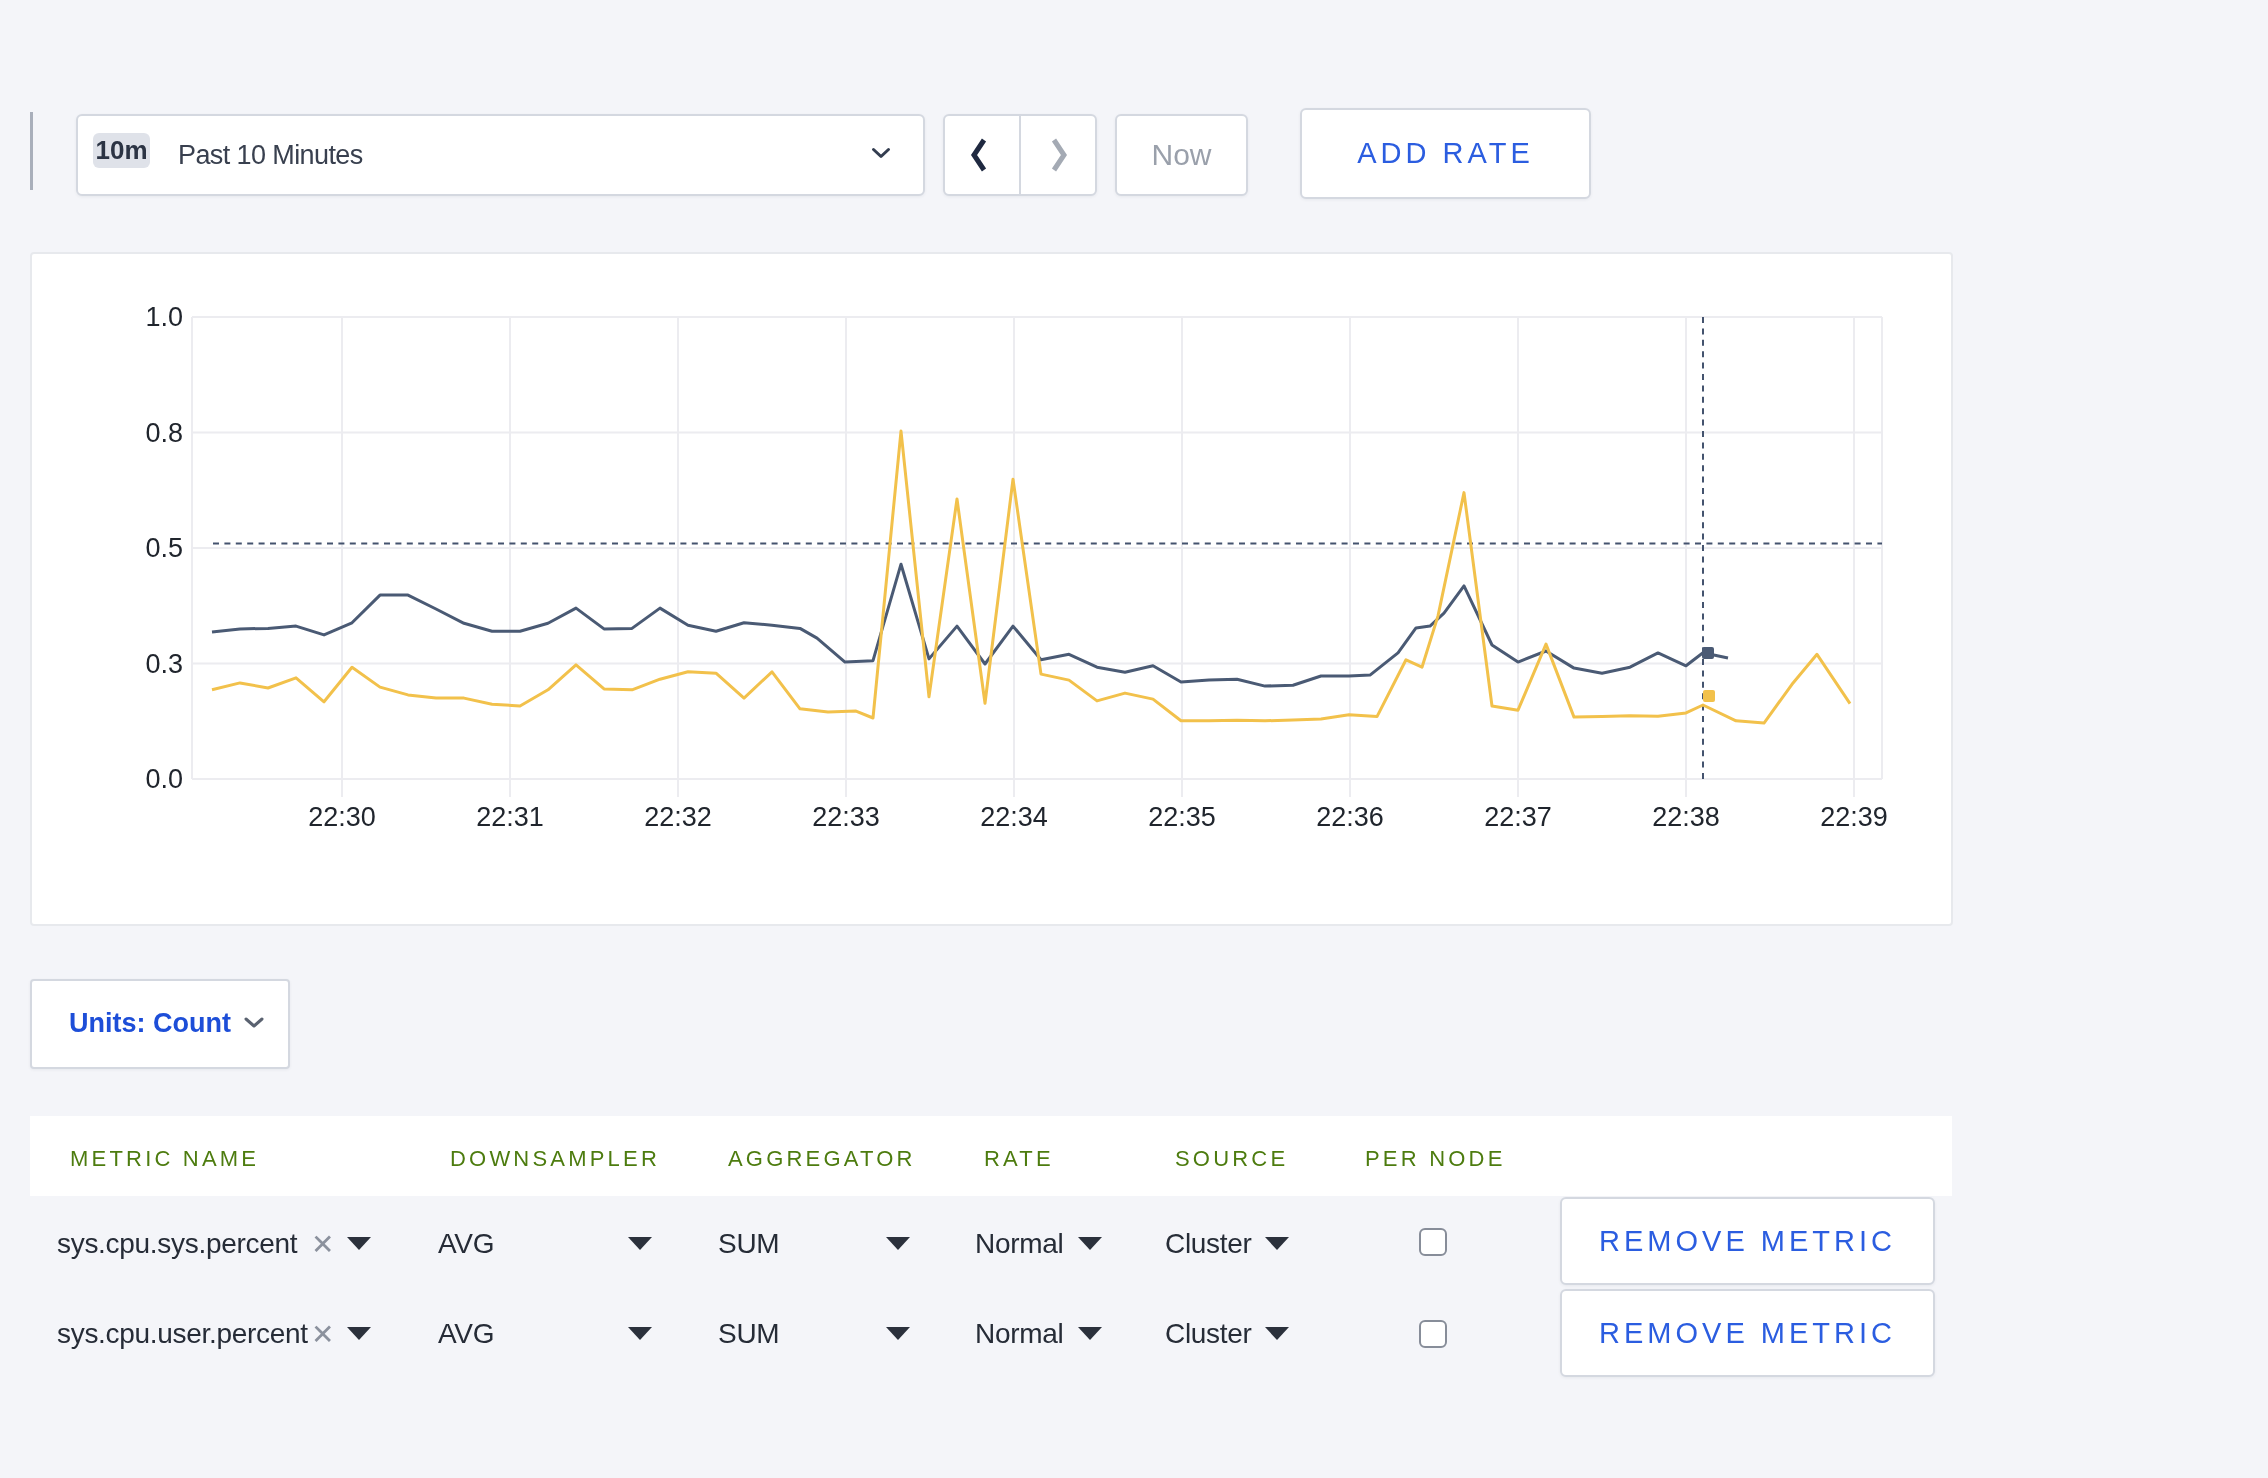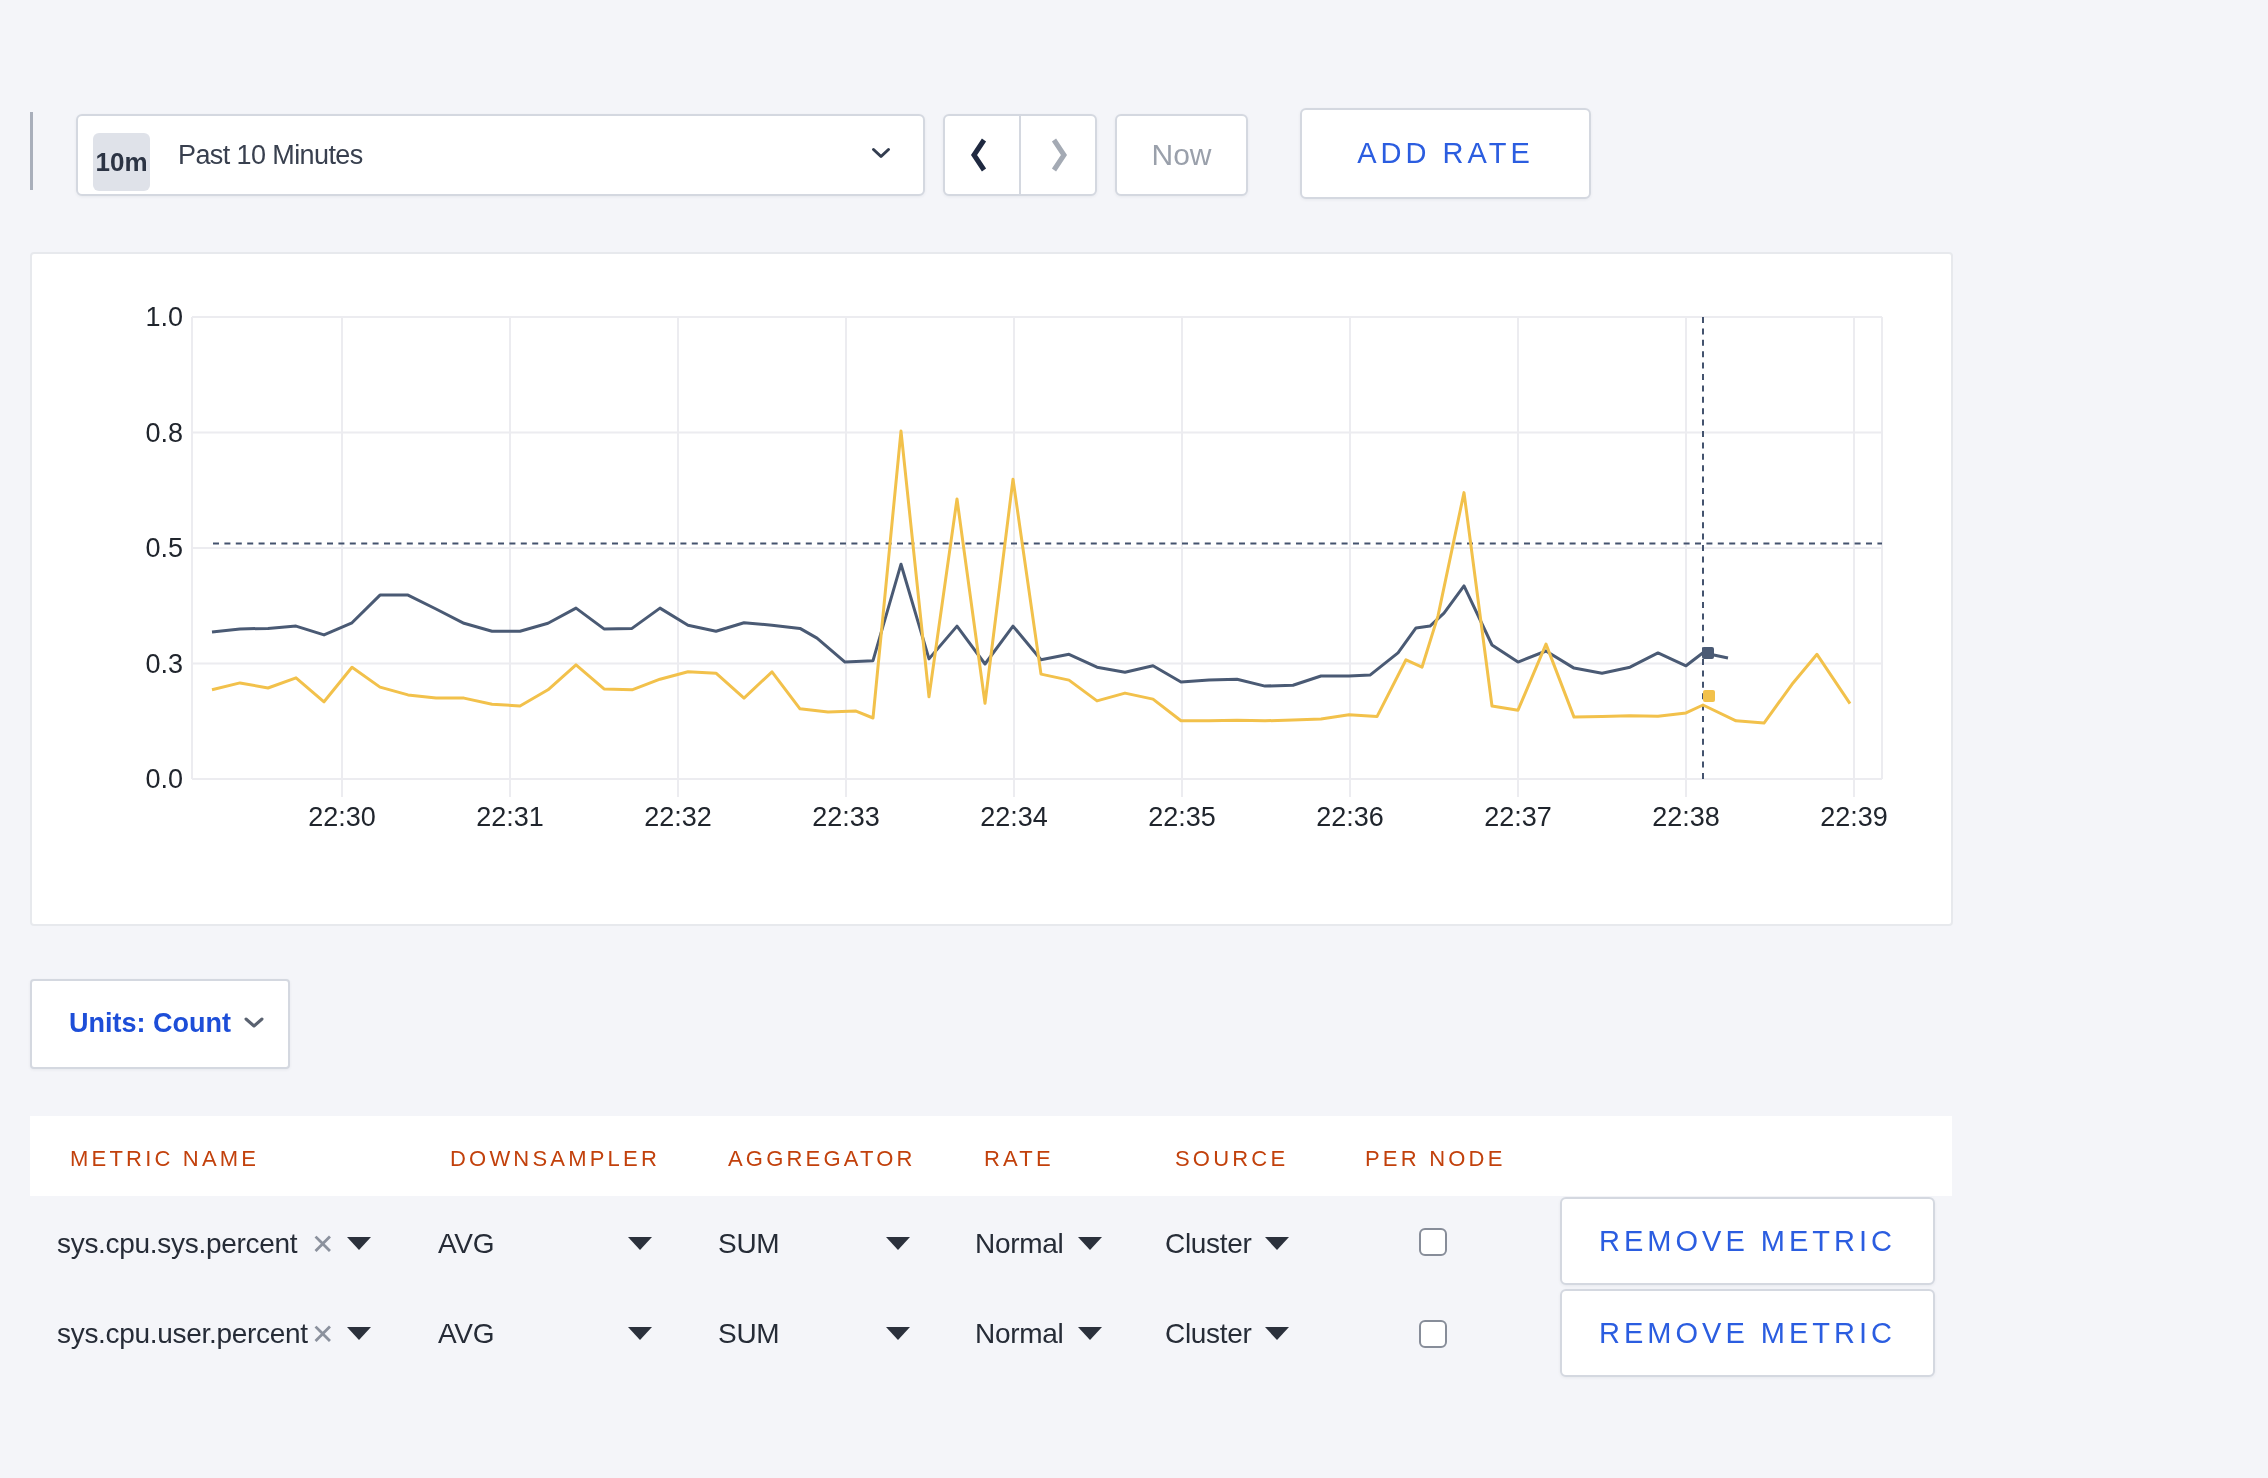--- a/index.html
+++ b/index.html
@@ -5,33 +5,33 @@
 .page{position:relative;width:2268px;height:1478px;background:#f4f5f9;overflow:hidden}
 .abs{position:absolute}
 h1{position:absolute;left:30px;top:6px;margin:0;font-size:46px;font-weight:400;color:#26292e;letter-spacing:-1px}
 .box{position:absolute;background:#fff;border:2px solid #d4d8e0;border-radius:6px;box-sizing:border-box;box-shadow:0 1px 3px rgba(60,70,90,.07)}
 .btxt{display:flex;align-items:center;justify-content:center;color:#2b5de0;font-size:29px;letter-spacing:4px;font-weight:400}
 .al{font-size:27px;fill:#20252d;font-family:"Liberation Sans",sans-serif}
 .g{stroke:#ececf0;stroke-width:2}
 .dash{stroke:#44536e;stroke-width:2;stroke-dasharray:6 5.4;fill:none}
 .ln{fill:none;stroke-width:3;stroke-linejoin:round}
 .tri{position:absolute;width:0;height:0;border-left:12px solid transparent;border-right:12px solid transparent;border-top:13px solid #2b313c}
-.hdr{position:absolute;top:1146px;font-size:22px;color:#c2410c;letter-spacing:3.2px}
+.hdr{position:absolute;top:1146px;font-size:22px;color:#4d7c0f;letter-spacing:3.2px}
 .cell{position:absolute;font-size:28px;color:#262c37;letter-spacing:-0.3px}
 .x{position:absolute;font-size:28px;color:#8b919d}
 .cb{position:absolute;width:24px;height:24px;background:#fff;border:2px solid #878d99;border-radius:6px}
 .chev{position:absolute}
 .tt{font-size:23px;color:#26334d;white-space:nowrap}
 </style></head>
 <body>
 <div class="page">
 <div class="abs" style="left:30px;top:112px;width:3px;height:78px;background:#a9afbb"></div>
 
 <div class="box" style="left:76px;top:114px;width:849px;height:82px"></div>
-<div class="abs" style="left:93px;top:133px;width:57px;height:58px;background:#dfe2e9;border-radius:6px;display:flex;align-items:center;justify-content:center;font-size:26px;font-weight:700;color:#2c3444">10m</div>
+<div class="abs" style="left:93px;top:133px;width:57px;height:35px;background:#dfe2e9;border-radius:6px;display:flex;align-items:center;justify-content:center;font-size:26px;font-weight:700;color:#2c3444">10m</div>
 <div class="abs" style="left:178px;top:140px;font-size:27px;letter-spacing:-0.6px;color:#39404f">Past 10 Minutes</div>
 <svg class="chev" style="left:871px;top:147px" width="20" height="12" viewBox="0 0 20 12">
       <polyline points="2.5,2.5 10,9.5 17.5,2.5" fill="none" stroke="#333d50" stroke-width="3" stroke-linecap="round" stroke-linejoin="round"></polyline>
     </svg>
 
 <div class="box" style="left:943px;top:114px;width:154px;height:82px"></div>
 <div class="abs" style="left:1019px;top:116px;width:2px;height:78px;background:#d4d8e0"></div>
 <svg class="chev" style="left:968px;top:136px" width="22" height="38" viewBox="0 0 22 38">
       <polyline points="16,4 6,19 16,34" fill="none" stroke="#1f2940" stroke-width="5" stroke-linecap="butt" stroke-linejoin="miter"></polyline>
     </svg>

